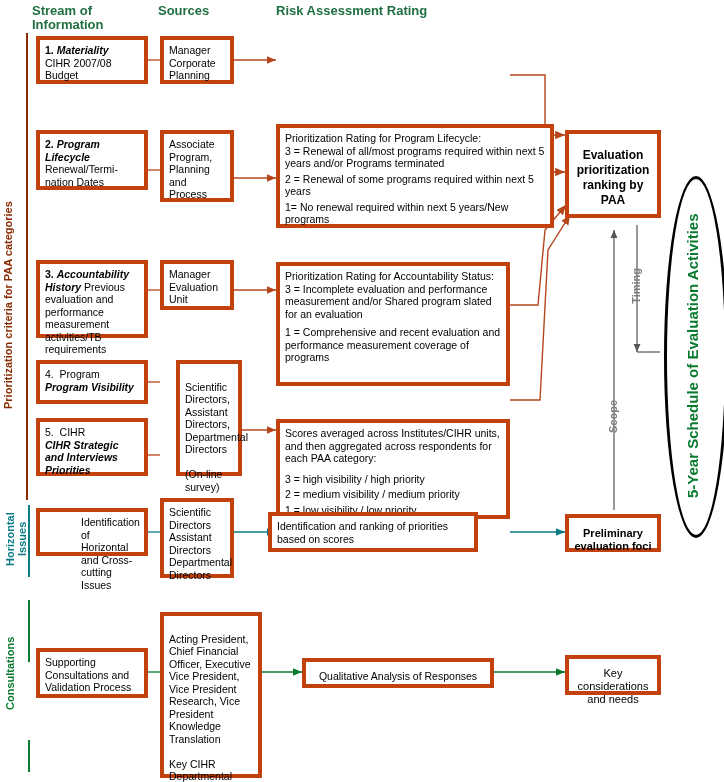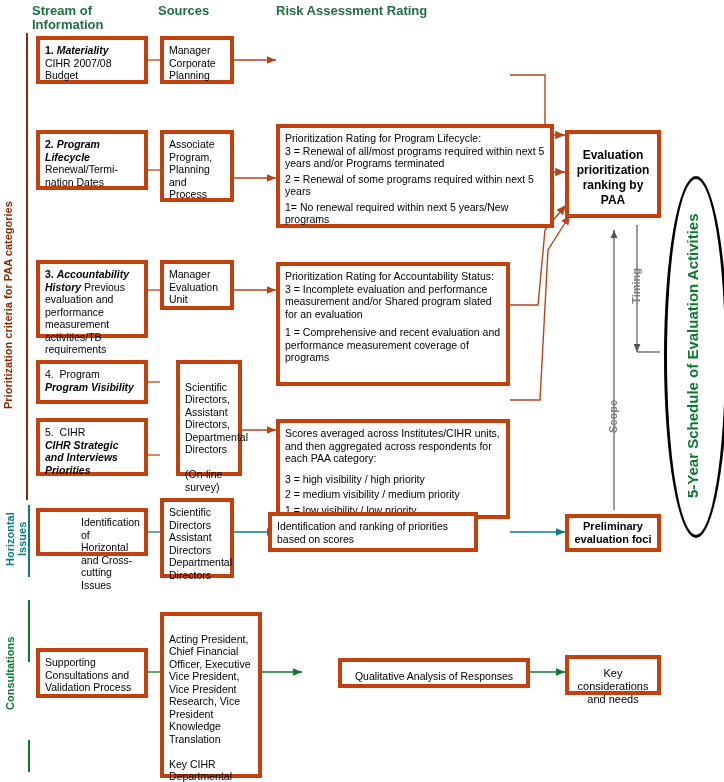--- a/index.html
+++ b/index.html
@@ -240,29 +240,29 @@
     <div style="height:3px"></div>
     <div>2 = medium visibility / medium priority</div>
     <div style="height:3px"></div>
     <div>1 = low visibility / low priority</div>
   </div>
 
   <div class="box" style="left:268px;top:512px;width:210px;height:40px;">
     <div>Identification and ranking of priorities based on scores</div>
   </div>
 
-  <div class="box cen" style="left:302px;top:658px;width:192px;height:30px;padding-top:8px;margin-left:36px;">
+  <div class="box cen" style="left:302px;top:658px;width:192px;height:30px;padding-top:8px;">
     <div>Qualitative Analysis of Responses</div>
   </div>
 
   <div class="box cen bold" style="left:565px;top:130px;width:96px;height:88px;padding-top:14px;font-size:12px;line-height:15px;">
     <span>Evaluation prioritization ranking by PAA</span>
   </div>
 
-  <div class="box cen bold" style="left:565px;top:514px;width:96px;height:38px;padding-top:2px;font-size:11px;line-height:13px;">
+  <div class="box cen bold" style="left:565px;top:514px;width:96px;height:38px;padding-top:9px;font-size:11px;line-height:13px;">
     <span>Preliminary evaluation foci</span>
   </div>
 
   <div class="box cen" style="left:565px;top:655px;width:96px;height:40px;padding-top:8px;font-size:11px;line-height:13px;">
     <span>Key considerations and needs</span>
   </div>
 
   <div class="timingLbl" style="left:630px;top:268px;">Timing</div>
   <div class="timingLbl" style="left:607px;top:400px;">Scope</div>
 

